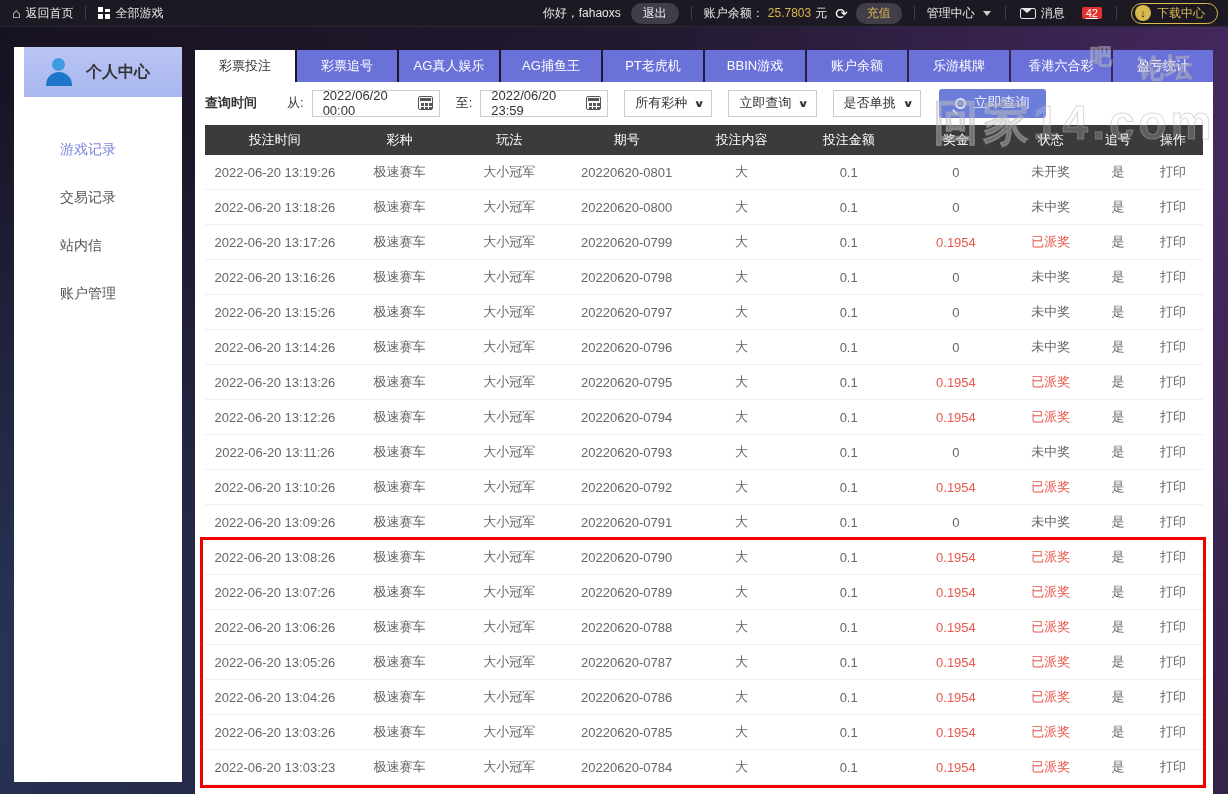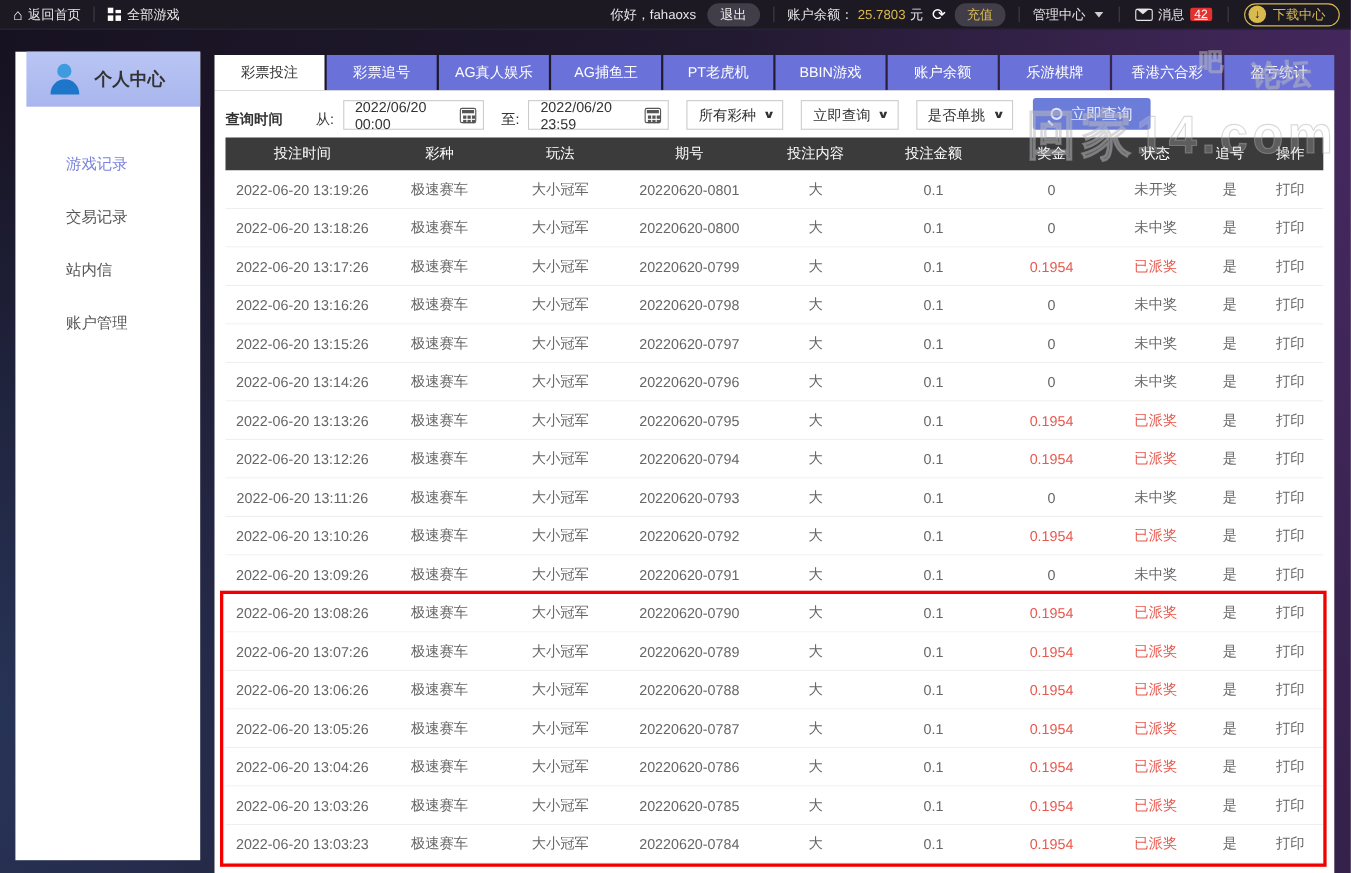--- a/index.html
+++ b/index.html
@@ -26,21 +26,21 @@
   .grid-icon i:nth-child(2){ background:#fff; height:3px; align-self:end;}
   .pill { background:#413d49; border-radius:11px; padding:2px 12px; color:#f0f0f0; cursor:pointer; }
   .gold { color:#d8ba4e; }
   .refresh-ic { font-size:15px; color:#fff; cursor:pointer; line-height:1; }
   .recharge { background:#413d49; border-radius:10px; padding:2px 11px; color:#d8ba4e; cursor:pointer; }
   .caret-down { width:0; height:0; border-left:4px solid transparent; border-right:4px solid transparent;
     border-top:5px solid #cfcfcf; display:inline-block; margin-left:3px; }
   .mail-ic { width:16px; height:11px; border:1.4px solid #e6e6e6; border-radius:2px; position:relative; display:inline-block; }
   .mail-ic:after { content:""; position:absolute; left:0; top:-1px; width:0; height:0;
     border-left:6.5px solid transparent; border-right:6.5px solid transparent; border-top:5px solid #e6e6e6; margin-left:0.5px;}
-  .badge { background:#e23230; color:#fff; font-size:11px; padding:0 4px; border-radius:2px; margin-left:0;text-decoration:underline; }
+  .badge { background:#e23230; color:#fff; font-size:11px; padding:0 4px; border-radius:2px; margin-left:12px;text-decoration:underline; }
   .download { border:1.5px solid #d8ba4e; border-radius:13px; display:flex; align-items:center; gap:6px;
     padding:1px 12px 1px 3px; color:#d8ba4e; cursor:pointer; margin-right:10px;}
   .dl-circle { width:16px; height:16px; border-radius:50%; background:#d8ba4e; color:#1d1923;
     display:flex; align-items:center; justify-content:center; font-size:11px; font-weight:bold; }
 
   
   .sidebar { position:absolute; left:14px; top:47px; width:168px; bottom:12px; background:#fff; z-index:10;padding-left:10px; }
   .side-head { height:50px; background:linear-gradient(180deg,#b9c5f3,#a9b6ee);
     display:flex; align-items:center; gap:12px; padding-left:20px; font-size:16px; font-weight:bold; color:#333; }
   .avatar { width:30px; height:30px; position:relative; }
@@ -52,21 +52,21 @@
 
   
   .content { position:absolute; left:195px; top:50px; width:1018px; bottom:0; z-index:10; }
   .tabs { display:flex; gap:2px; height:32px; }
   .tab { flex:1; background:#6a71d8; color:#fff; font-size:13px; display:flex; align-items:center;
     justify-content:center; cursor:pointer; }
   .tab.active { background:#fff; color:#333; }
   .panel { position:absolute; top:32px; left:0; right:0; bottom:0; background:#fff; }
 
   
-  .filterbar { display:flex; align-items:flex-end; height:30px; margin:6px 10px 0 10px; font-size:13px; color:#333; }
+  .filterbar { display:flex; align-items:center; height:30px; margin:6px 10px 0 10px; font-size:13px; color:#333; }
   .f-label { font-weight:bold; margin-right:14px; }
   .qgroup { display:flex; }
   .qbtn { border:1px solid #ddd; background:#fff; color:#555; font-size:13px; padding:5px 13px; cursor:pointer; }
   .qbtn + .qbtn { border-left:none; }
   .dlabel { margin:0 8px 0 16px; }
   .dinput { border:1px solid #ccc; height:27px; display:flex; align-items:center; padding:0 6px 0 10px;
     gap:8px; color:#333; width:128px; justify-content:space-between; cursor:text; background:#fff;}
   .cal-ic { width:15px; height:14px; border:1.5px solid #555; border-radius:2px; position:relative; flex:0 0 auto; cursor:pointer;}
   .cal-ic:before { content:""; position:absolute; top:1px; left:1px; right:1px; height:3px; background:#555; }
   .cal-ic:after { content:""; position:absolute; left:2px; top:6px; width:3px; height:3px; background:#555;

